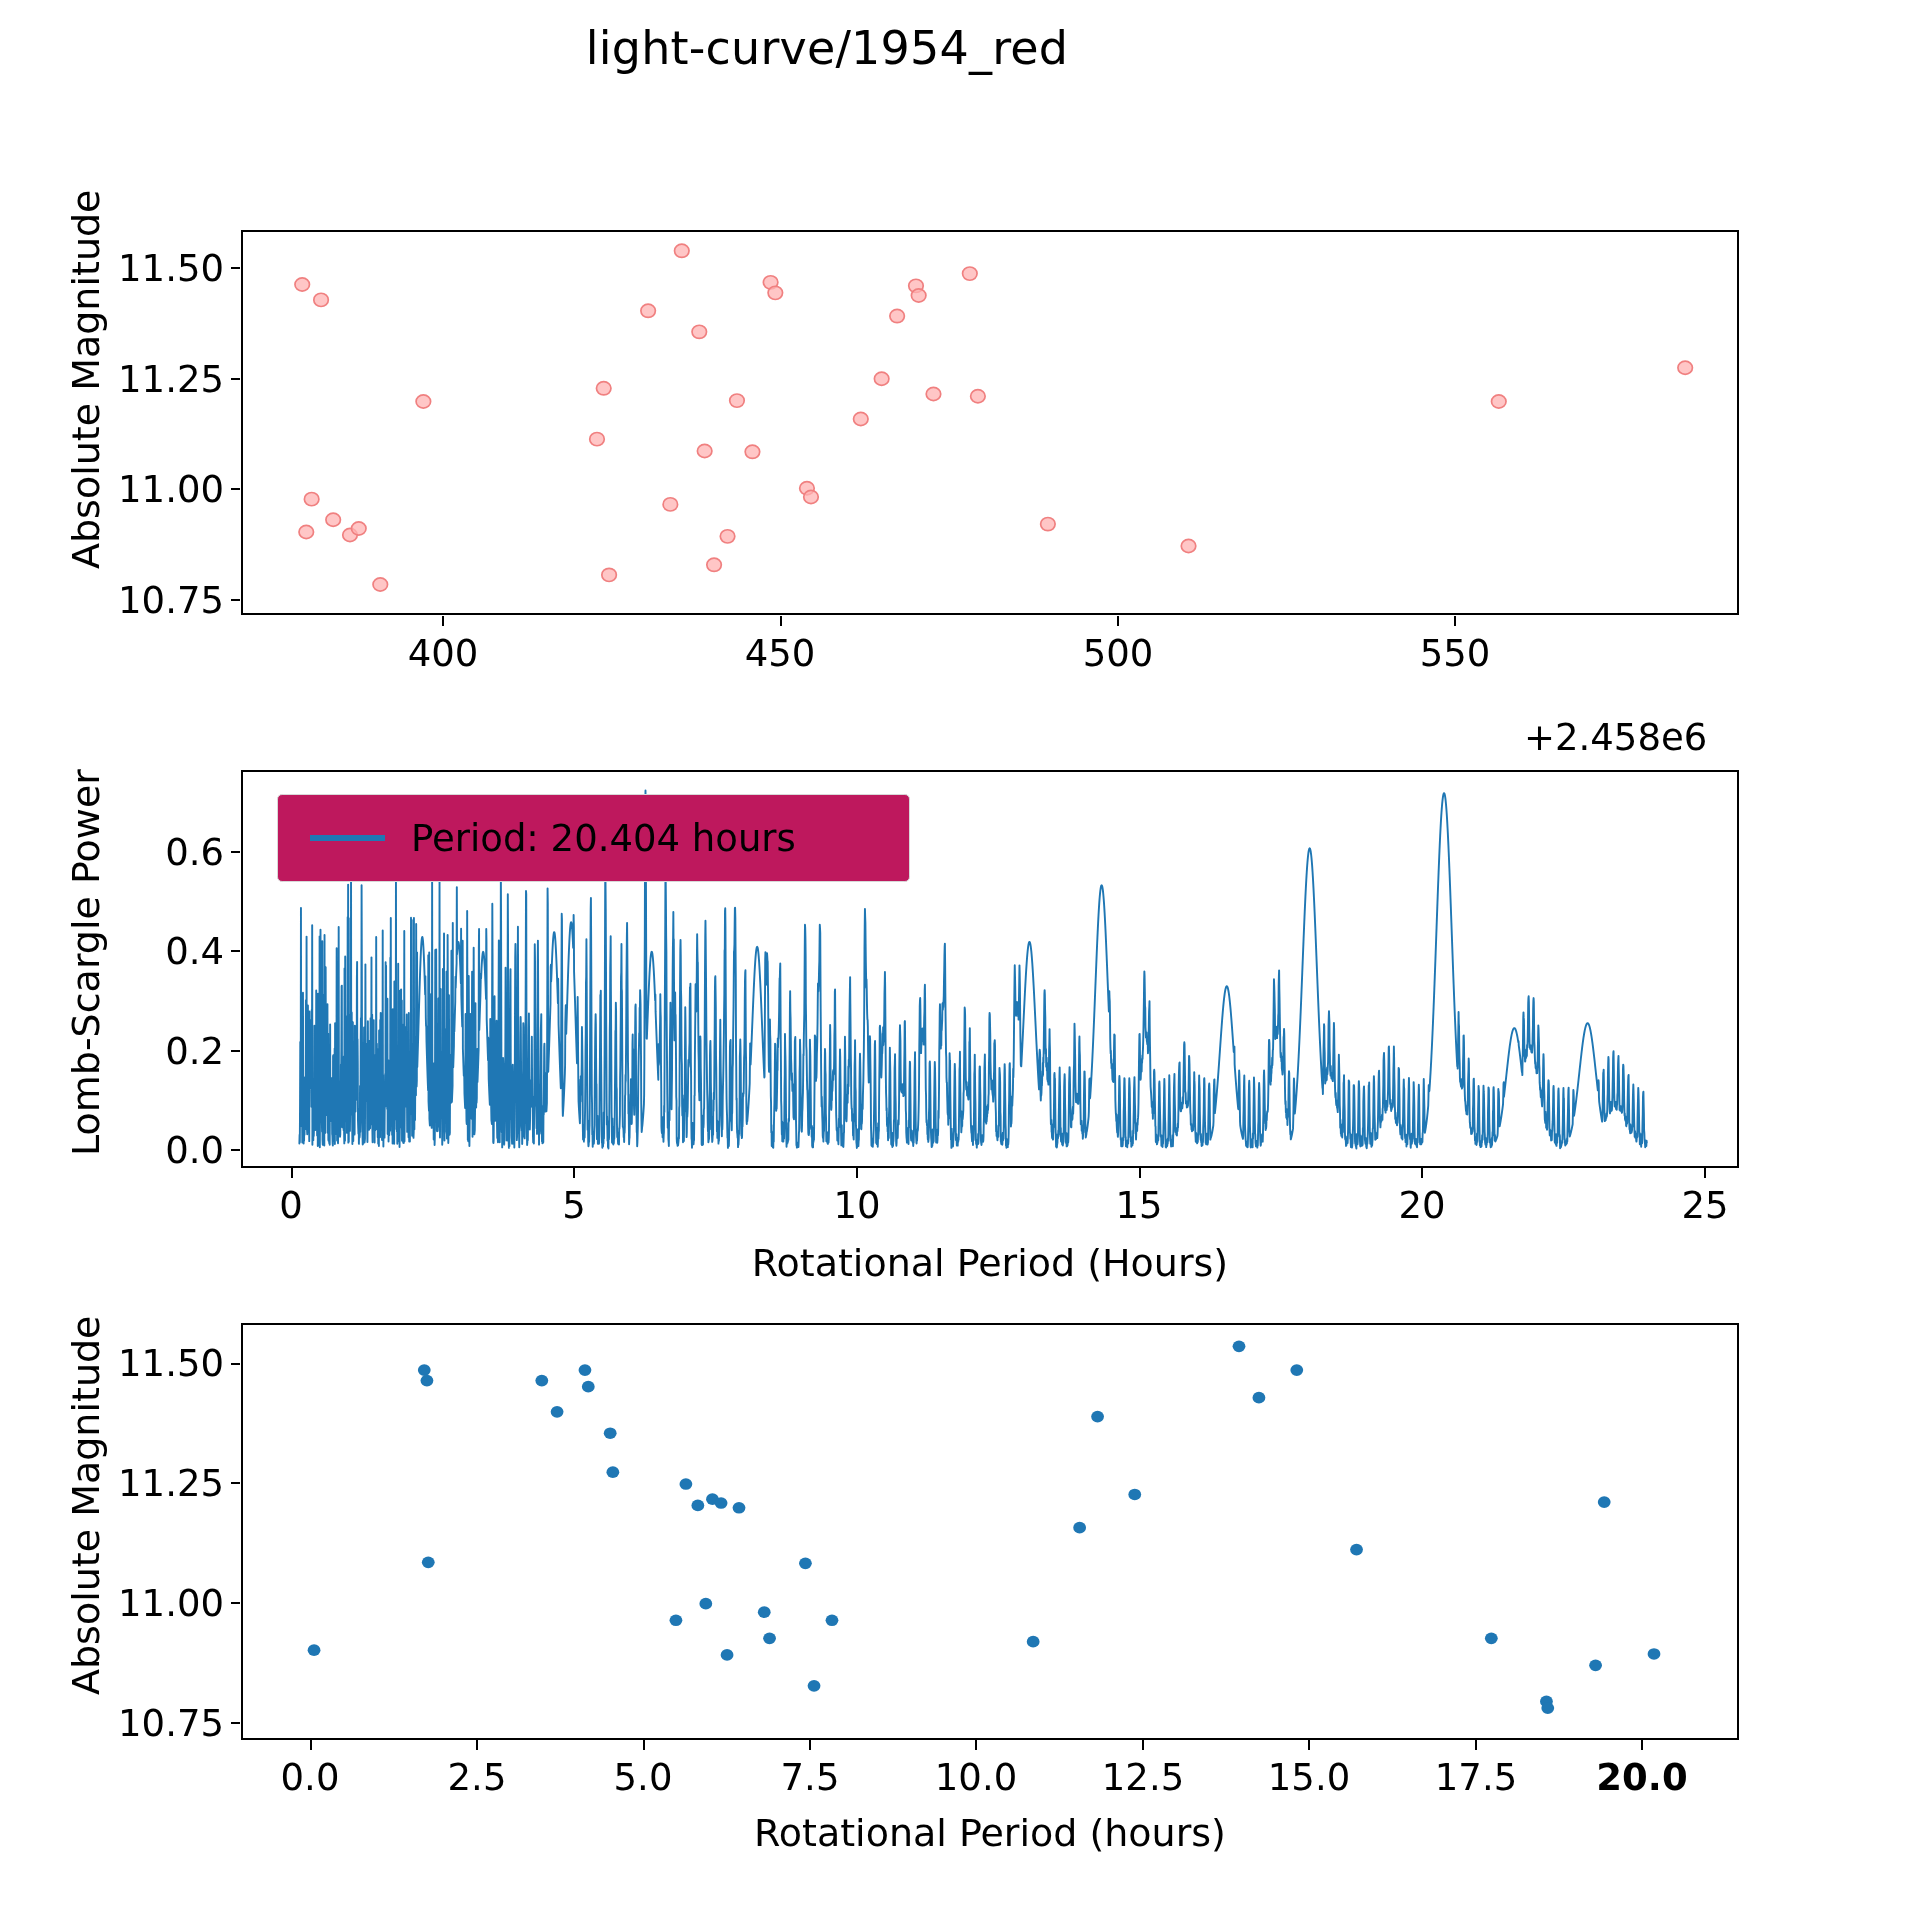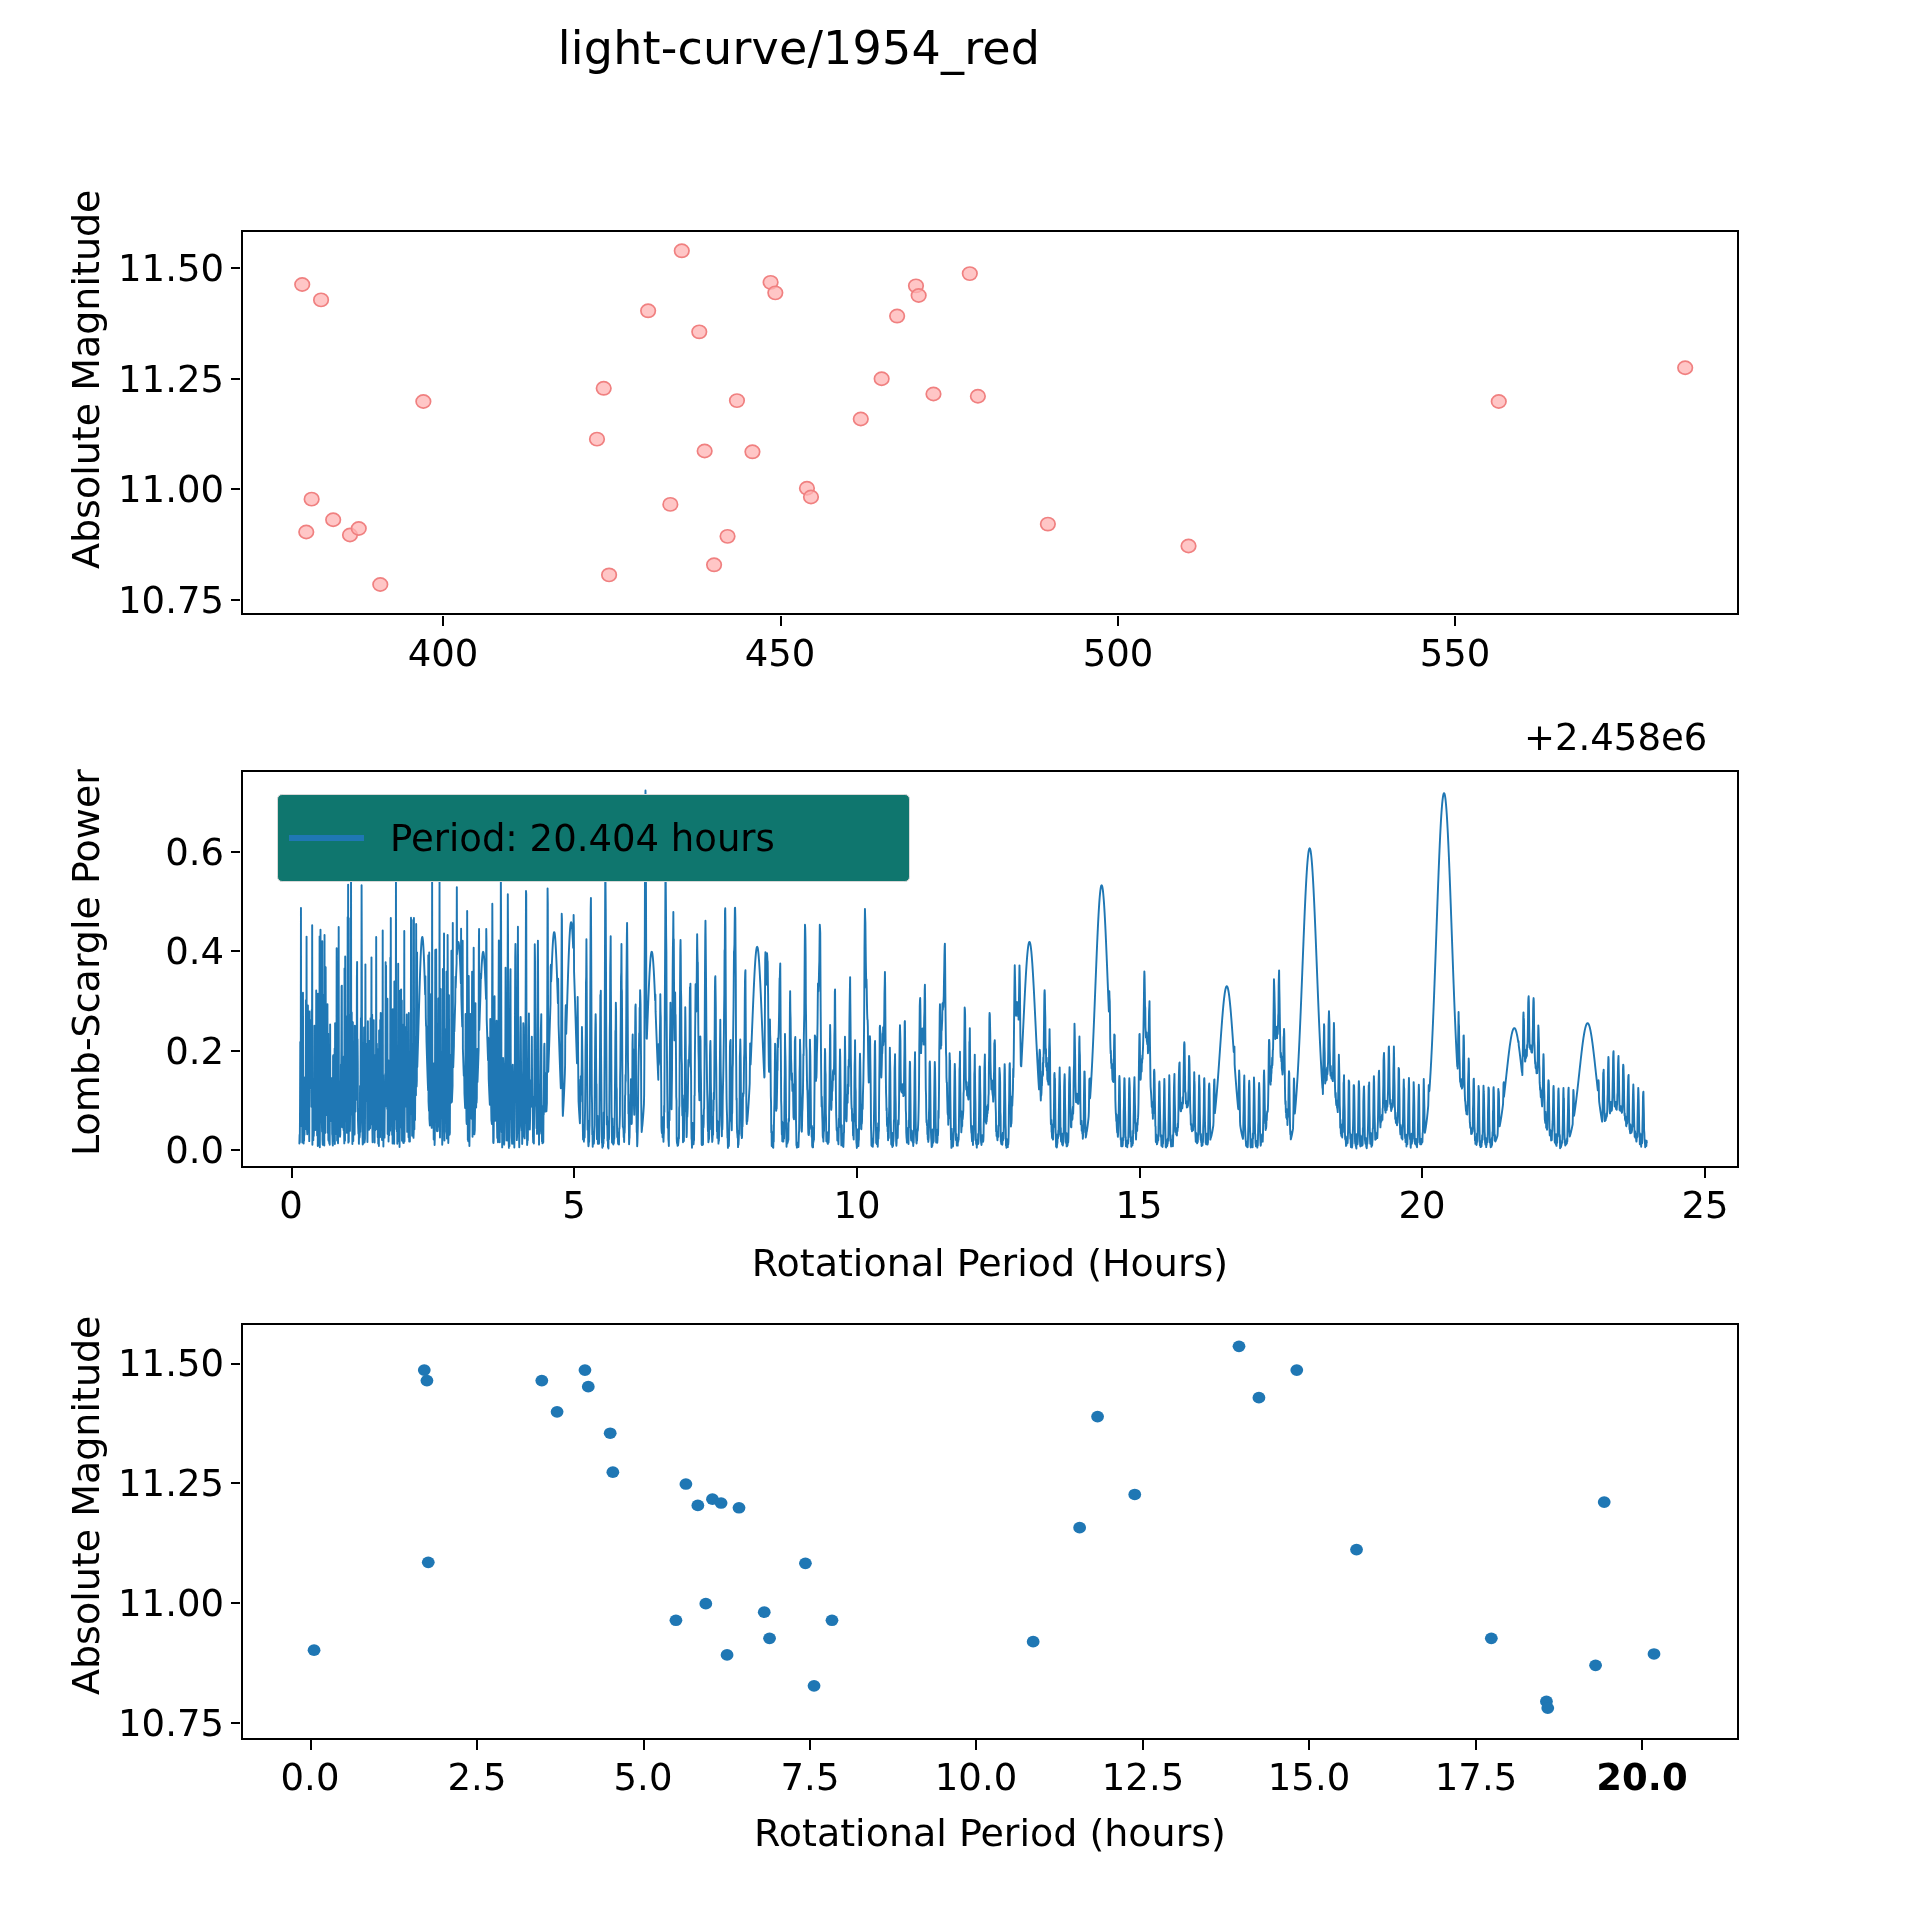--- a/index.html
+++ b/index.html
@@ -1,33 +1,33 @@
 <!DOCTYPE html>
 <html style="font-size:6.8px"><head>
 <meta charset="utf-8">
 <style>
   html,body{margin:0;padding:0;background:#ffffff;}
   body{width:1926px;height:1926px;position:relative;
        font-family:"DejaVu Sans","Liberation Sans",sans-serif;color:#000;}
   .fig{position:absolute;inset:0;background:#fff;}
   .title{position:absolute;left:0;top:20.5px;width:1598px;text-align:center;
-         font-size:46px;letter-spacing:0.2px;}
+         font-size:46px;letter-spacing:0.2px;padding-left:28px;}
   .panel{position:absolute;box-sizing:border-box;border:2.1px solid #000;background:#fff;}
   .plotsvg{position:absolute;left:0;top:0;width:100%;height:100%;display:block;}
   .ytick{position:absolute;text-align:right;font-size:37px;white-space:nowrap;
          transform:translateY(-50%);}
   .xtick{position:absolute;text-align:center;font-size:37px;white-space:nowrap;
          transform:translateX(-50%);}
   .ylabel{position:absolute;font-size:38px;white-space:nowrap;
           transform-origin:0 0;transform:rotate(-90deg);}
   .xlabel{position:absolute;font-size:38px;white-space:nowrap;
           transform:translateX(-50%);}
   .offsettext{position:absolute;font-size:37px;white-space:nowrap;}
-  .legend{position:absolute;border:1.3px solid #d8d8d8;border-radius:5.1px;background:#0f766e;
-          display:flex;align-items:center;padding:0 11px;box-sizing:border-box;}
+  .legend{position:absolute;border:1.3px solid #d8d8d8;border-radius:5.1px;background:#be185d;
+          display:flex;align-items:center;padding:0 32px;box-sizing:border-box;}
   .legend-line{width:75px;height:5.6px;flex:0 0 auto;}
   .legend-label{font-size:37px;margin-left:26px;white-space:nowrap;}
   .tickmark{position:absolute;background:#000;}
 </style>
 </head>
 <body>
 
 <div class="fig">
 
   <div class="title">light-curve/1954_red</div>

